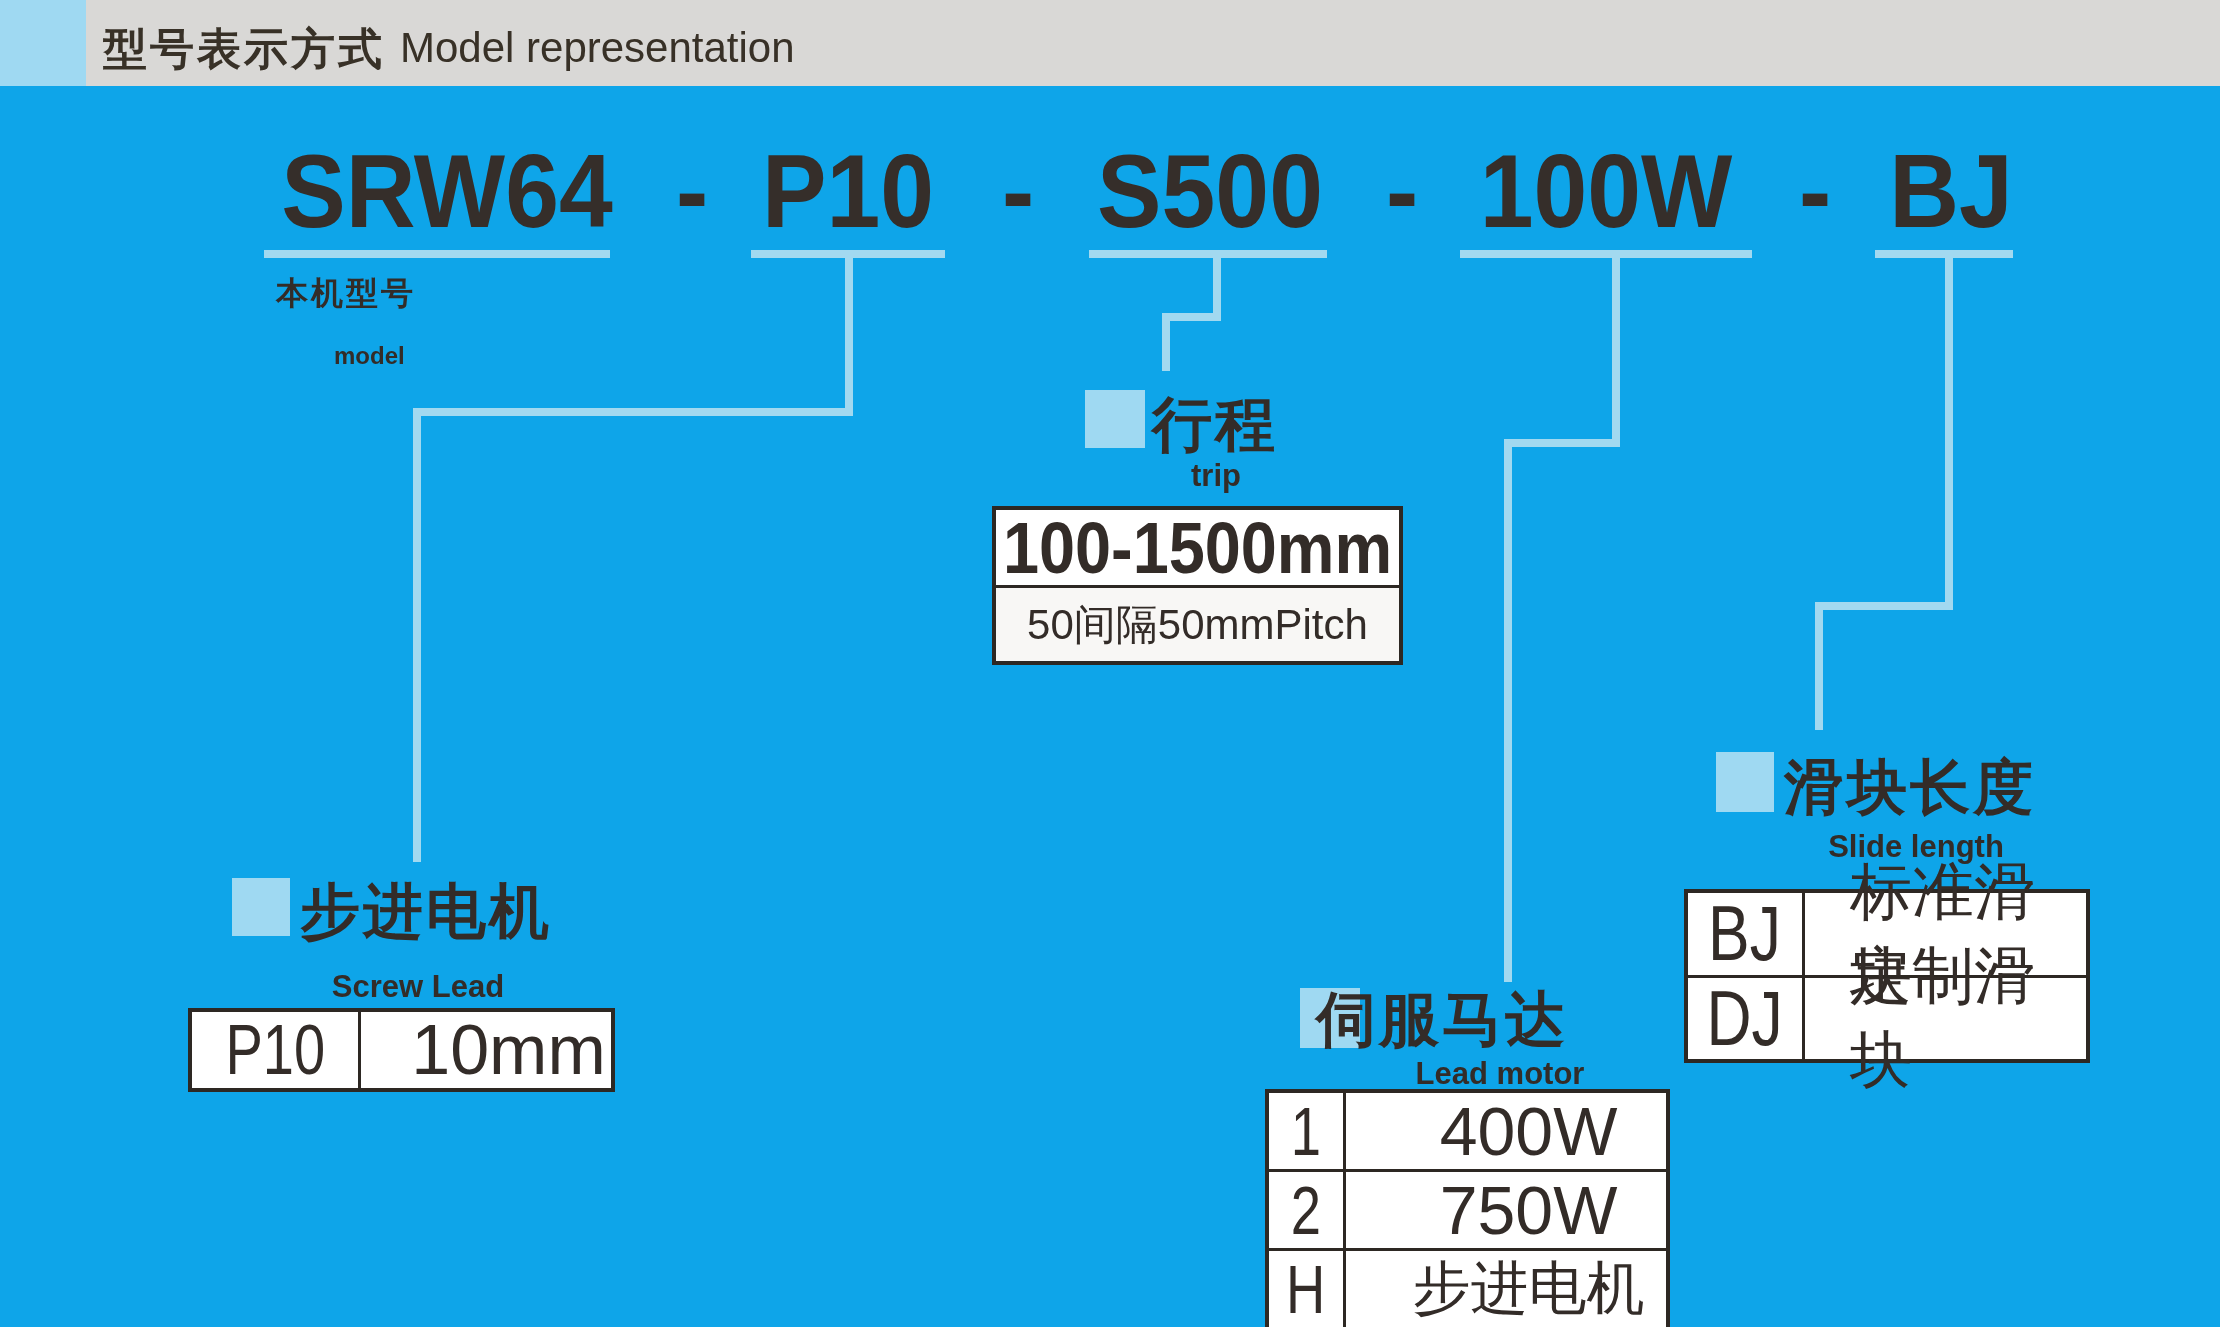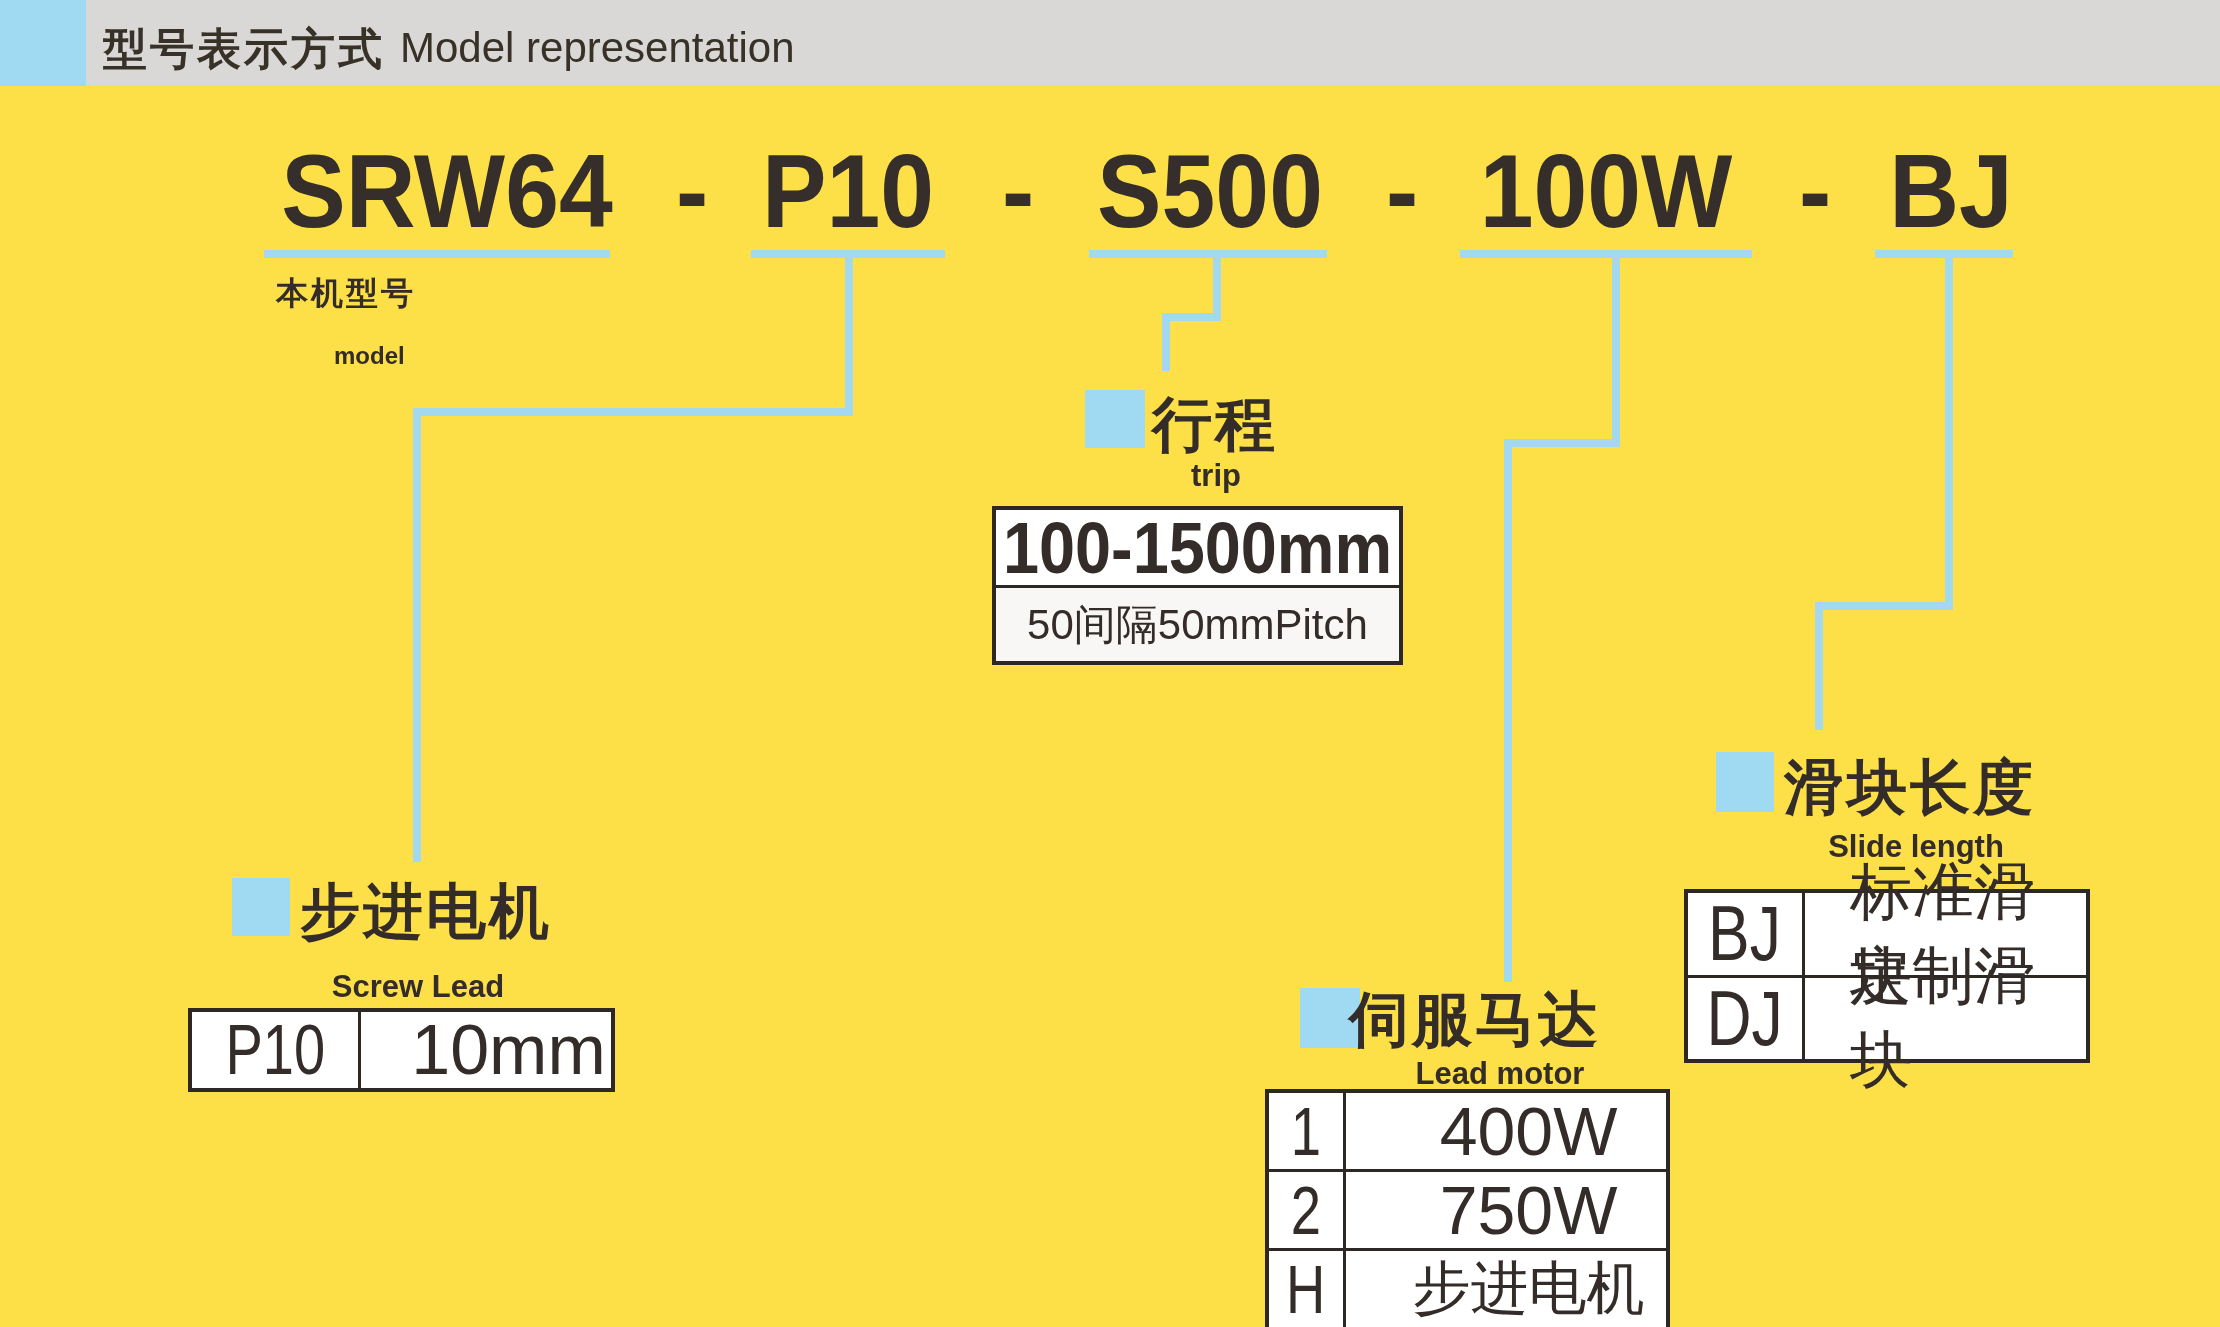--- a/index.html
+++ b/index.html
@@ -3,21 +3,21 @@
 <meta charset="utf-8">
 <style>
   :root{
     --blue:#9fd9f2;
     --gray:#d9d8d6;
     --ink:#332c28;
     --bd:#2d2823;
   }
   html,body{margin:0;padding:0;background:#ffffff;}
   body{font-family:"Liberation Sans",sans-serif;color:var(--ink);}
-  #canvas{position:relative;width:2220px;height:1327px;background:#fde047;overflow:hidden;}
+  #canvas{position:relative;width:2220px;height:1327px;background:#0ea5e9;overflow:hidden;}
   .abs{position:absolute;}
   
   .hdr-square{left:0;top:0;width:86px;height:86px;background:var(--blue);}
   .hdr-bar{left:86px;top:0;width:2134px;height:86px;background:var(--gray);}
   .hdr-zh{left:17px;top:20px;font-size:44px;font-weight:700;letter-spacing:3px;color:#383127;}
   .hdr-en{left:314px;top:24px;font-size:42px;font-weight:500;letter-spacing:0px;color:#383127;}
   
   .seg{top:139px;font-size:104px;line-height:1;font-weight:700;white-space:nowrap;
        transform:translateX(-50%) scaleX(0.93);transform-origin:center;color:#352e2a;}
   
@@ -111,21 +111,21 @@
       <div class="cell" style="flex:0 0 166px">
         <span class="code">P10</span>
       </div>
       <div class="cell">
         <span>10mm</span>
       </div>
     </div>
   </div>
 
   <div class="abs sq" style="left:1300px;top:988px;width:60px;height:60px"></div>
-  <div class="abs t-zh" style="left:1349px;top:980px">伺服马达</div>
+  <div class="abs t-zh" style="left:1316px;top:980px">伺服马达</div>
   <div class="abs t-en" style="left:1500px;top:1056px">Lead motor</div>
   <div class="abs tbl servo-tbl" style="left:1265px;top:1089px;width:405px;height:242px">
     <div class="trow">
       <div class="cell" style="flex:0 0 74px">
         <span class="code">1</span>
       </div>
       <div class="cell">
         <span>400W</span>
       </div>
     </div>

